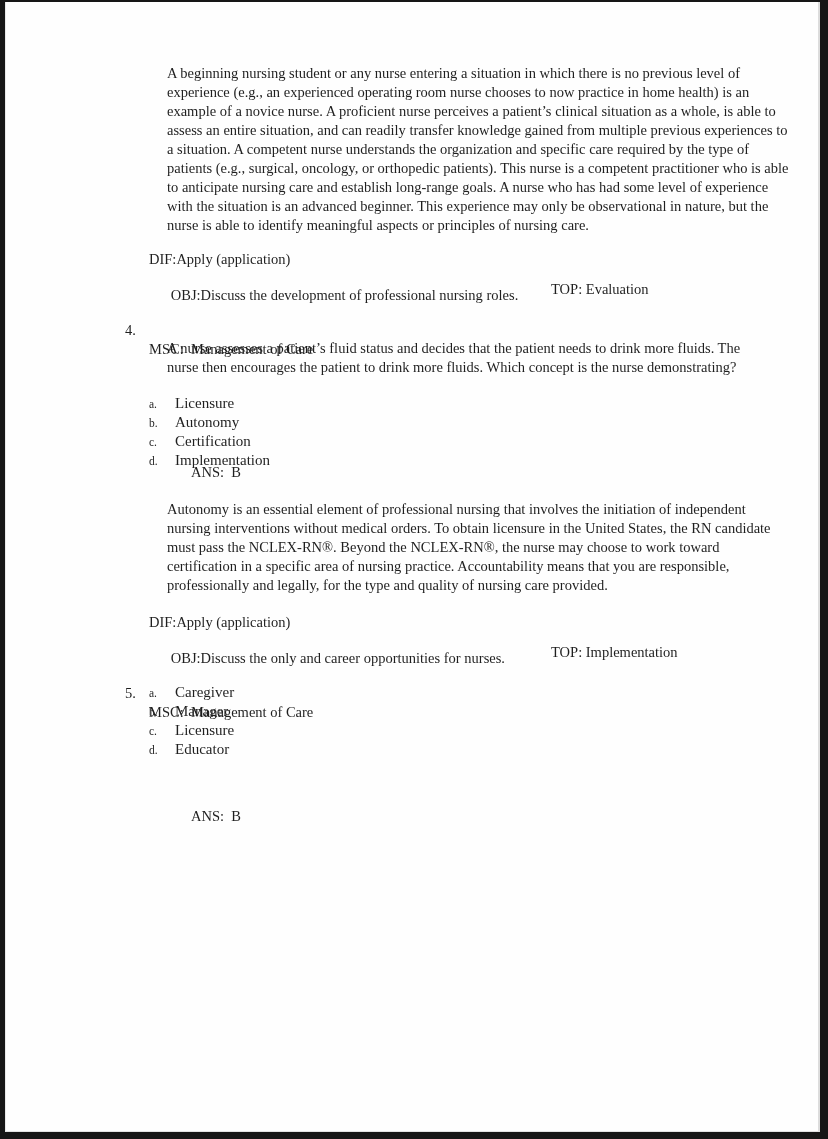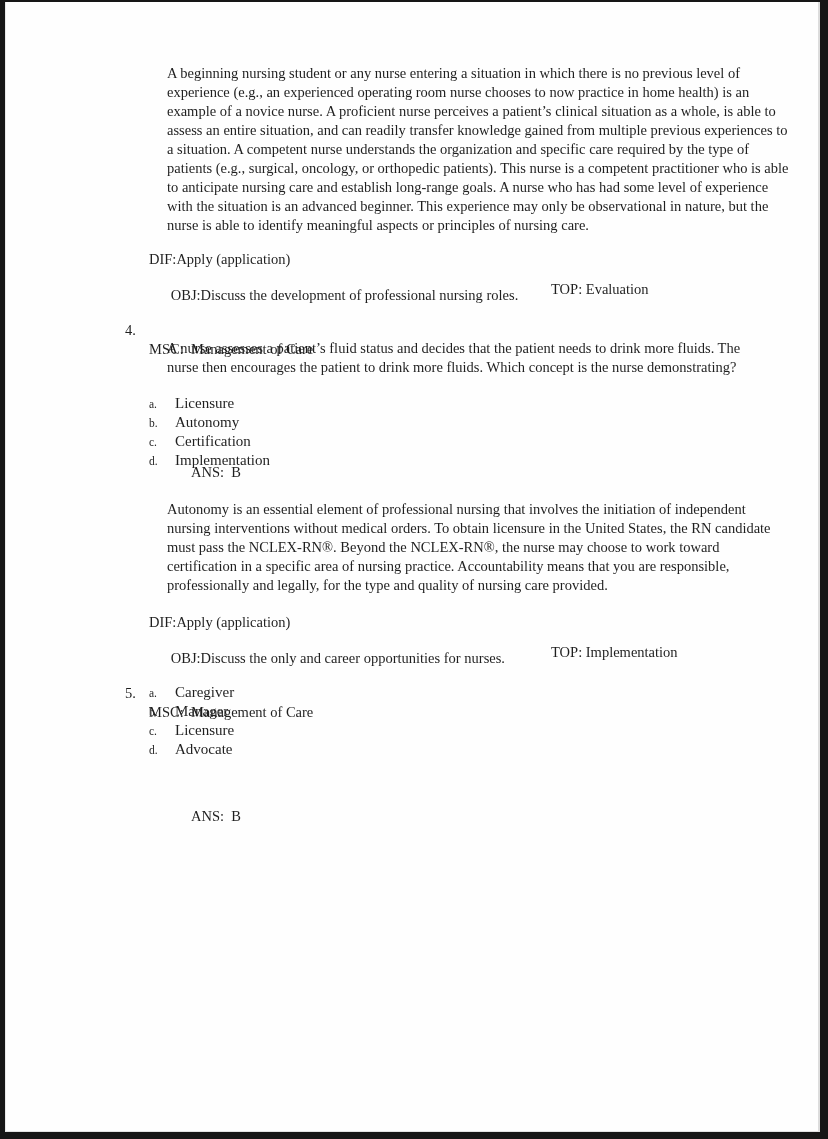--- a/index.html
+++ b/index.html
@@ -123,20 +123,20 @@
       <div class="option">
         <span class="letter">b.</span>
         <span class="opt-text">Manager</span>
       </div>
       <div class="option">
         <span class="letter">c.</span>
         <span class="opt-text">Licensure</span>
       </div>
       <div class="option">
         <span class="letter">d.</span>
-        <span class="opt-text">Advocate</span>
+        <span class="opt-text">Educator</span>
       </div>
     </div>
   </div>
 
   <div class="abs ans-line" style="top:805px;">ANS:  B</div>
 
 </div>
 
 </body></html>

